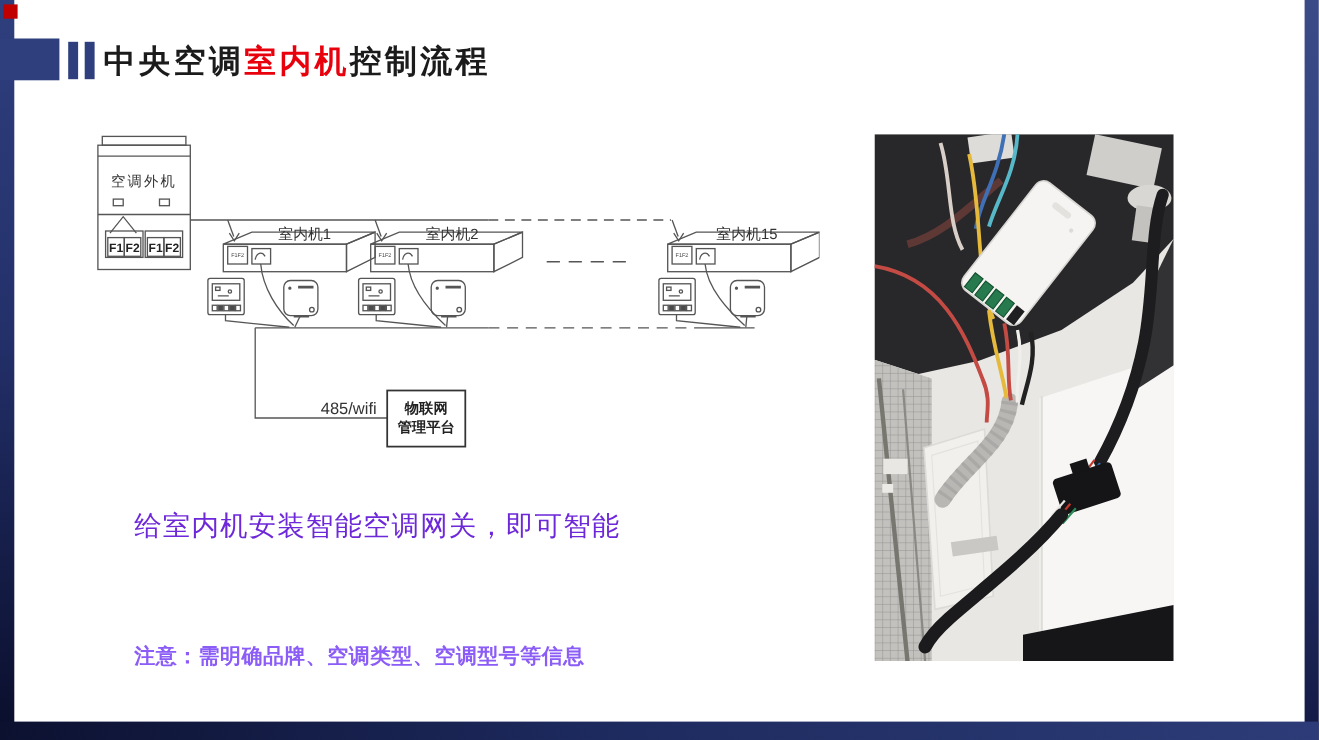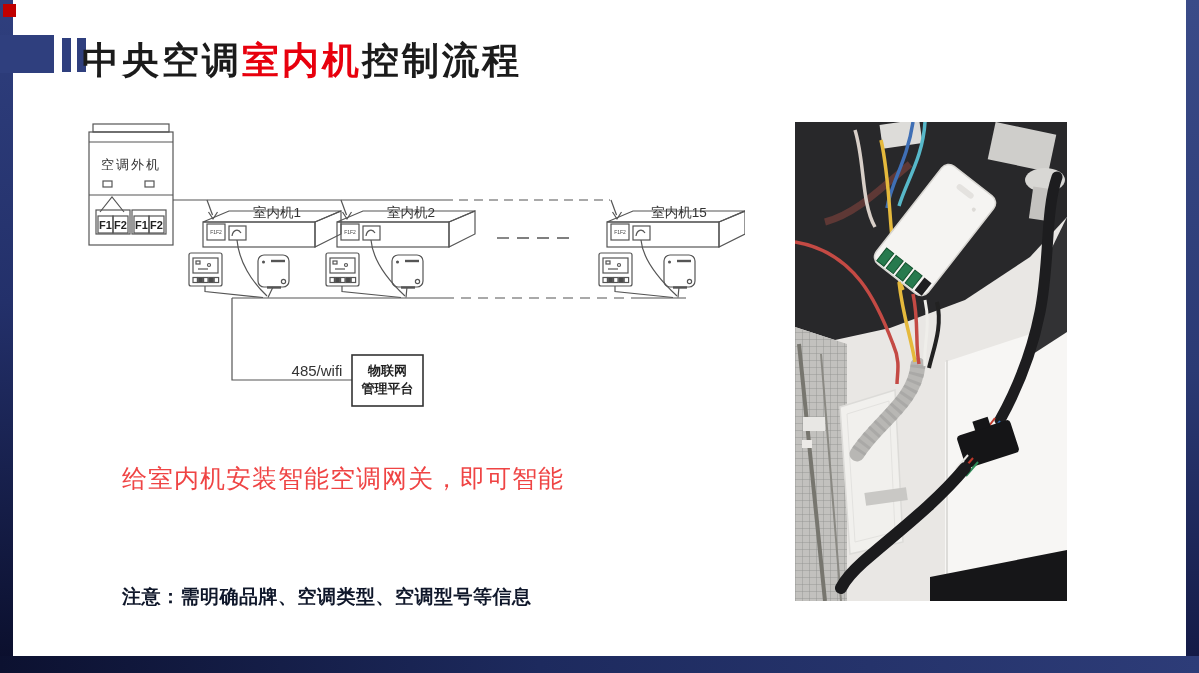--- a/index.html
+++ b/index.html
@@ -9,30 +9,30 @@
   .bar-left{position:absolute;left:0;top:0;width:13px;height:673px;
             background:linear-gradient(180deg,#2f3f7e 0%,#23306a 45%,#0a0e2b 100%);}
   .bar-right{position:absolute;right:0;top:0;width:13px;height:673px;
              background:linear-gradient(180deg,#3a4b88 0%,#2b3a74 55%,#131944 100%);}
   .bar-bottom{position:absolute;left:0;bottom:0;width:1199px;height:17px;
               background:linear-gradient(90deg,#0c1130 0%,#1d2a5e 45%,#2d3c78 100%);z-index:5;}
   .red-square{position:absolute;left:3px;top:4px;width:13px;height:13px;background:#c00000;z-index:6;}
   .title-block{position:absolute;left:0;top:35px;width:54px;height:38px;background:#2f3f7e;}
   .tick{position:absolute;top:38px;width:9px;height:34px;background:#2f3f7e;}
   .tick1{left:62px;} .tick2{left:77px;}
-  .page-title{position:absolute;left:82px;top:36px;font-size:37px;font-weight:bold;
+  .page-title{position:absolute;left:94px;top:36px;font-size:29px;font-weight:bold;
               letter-spacing:3px;color:#1b1b1b;white-space:nowrap;}
   .page-title .hl{color:#e8000d;}
   
   .diagram{position:absolute;left:85px;top:115px;width:660px;height:300px;}
   
   .caption{position:absolute;left:122px;top:458px;font-size:25px;line-height:41px;
-           color:#ef4444;letter-spacing:1px;}
+           color:#6d28d9;letter-spacing:1px;}
   .note{position:absolute;left:122px;top:584px;font-size:19px;font-weight:bold;
-        color:#0f172a;letter-spacing:0.5px;white-space:nowrap;}
+        color:#8b5cf6;letter-spacing:0.5px;white-space:nowrap;}
   
   .photo{position:absolute;left:795px;top:122px;width:272px;height:479px;overflow:hidden;}
 </style>
 </head>
 <body>
 
 <div class="slide">
 
   <div class="bar-left"></div>
   <div class="bar-right"></div>

